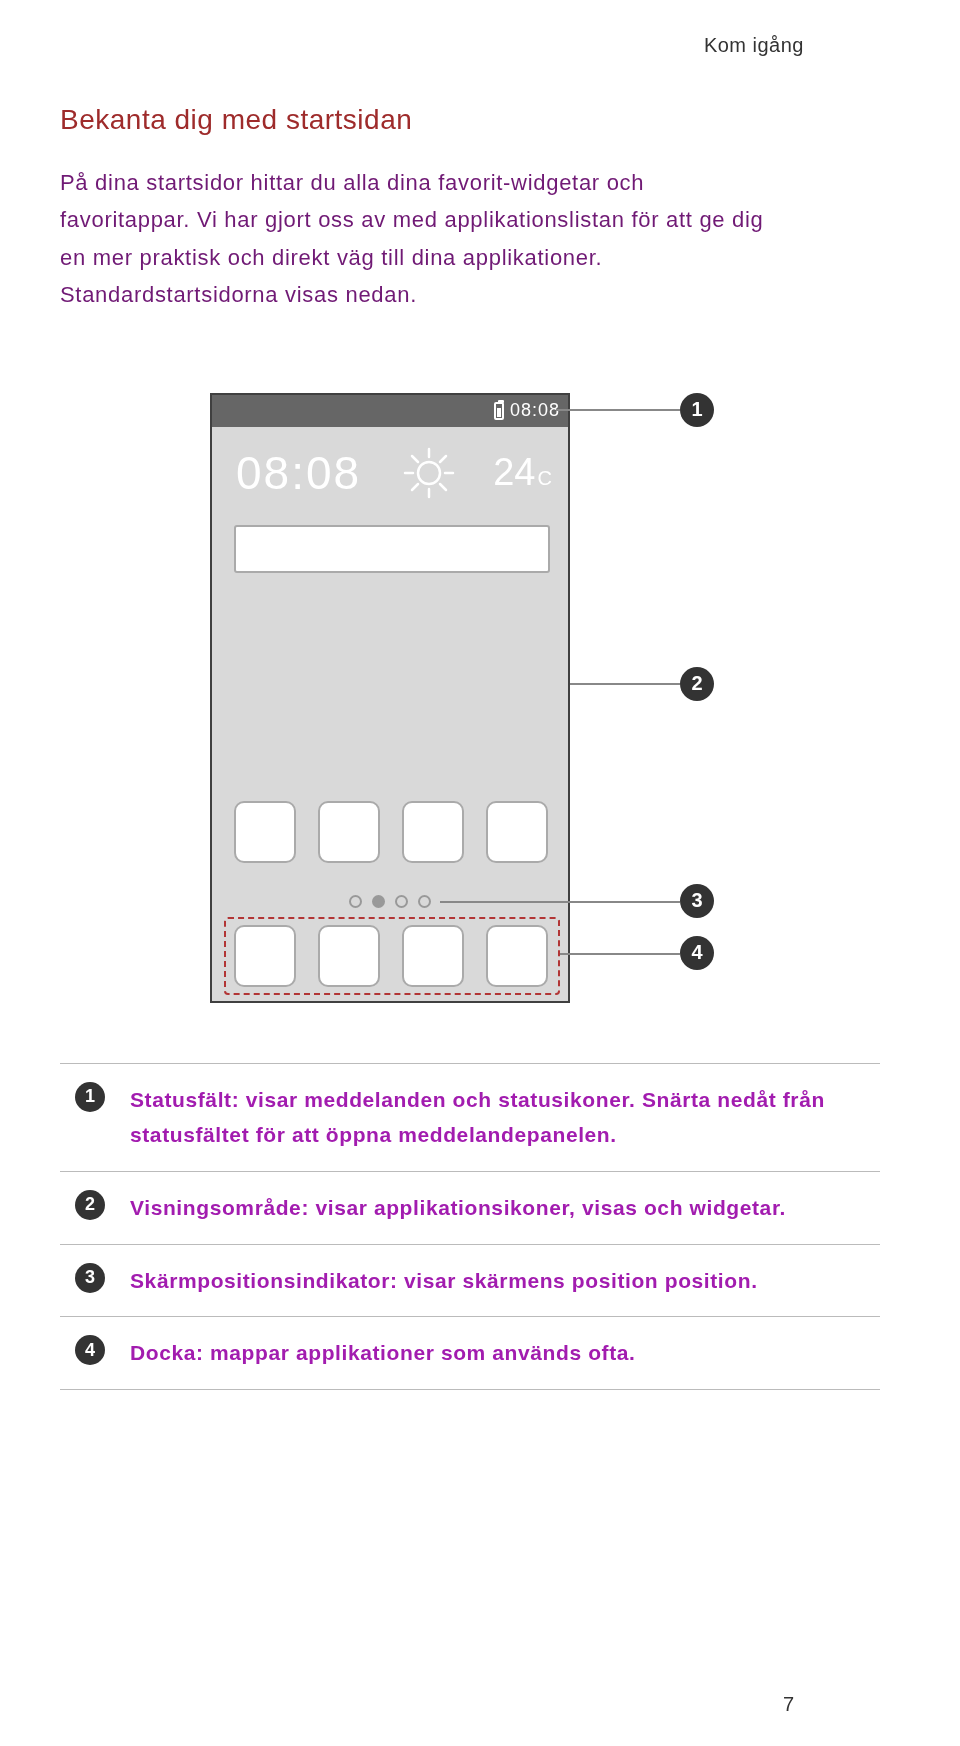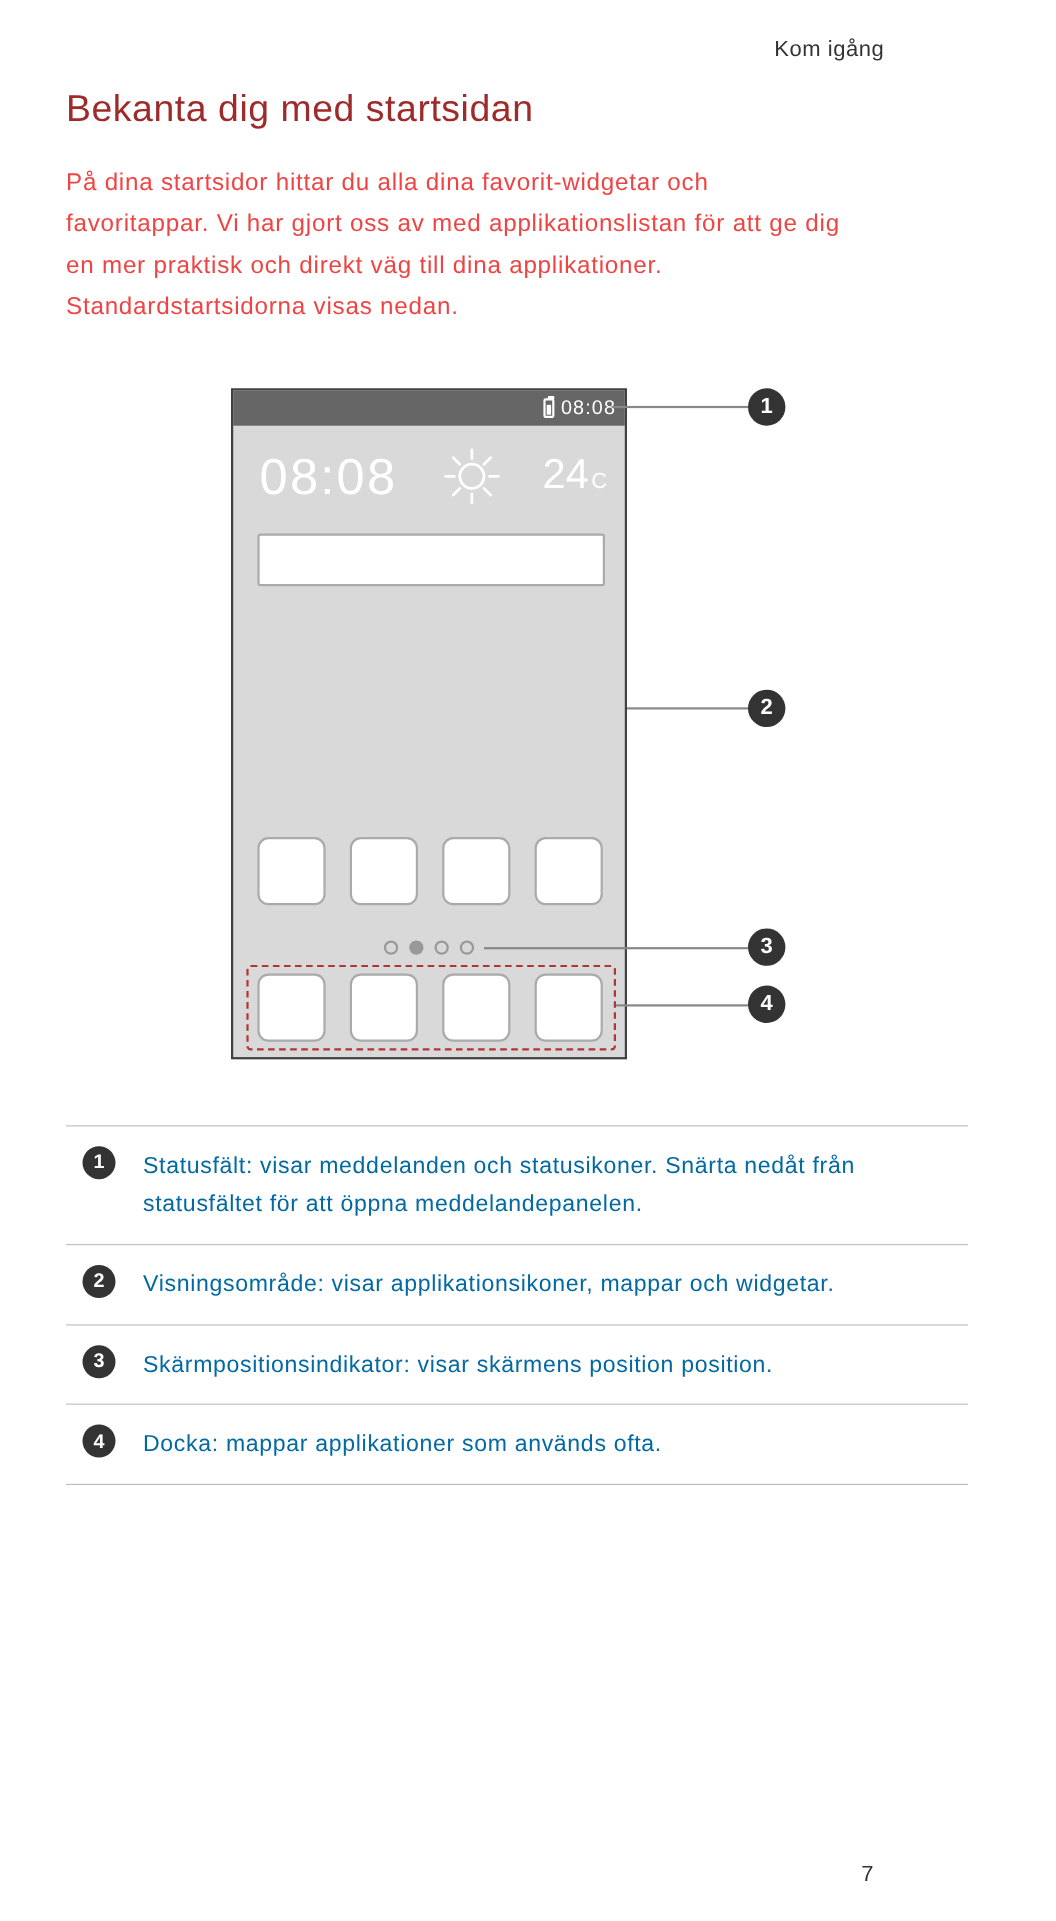--- a/index.html
+++ b/index.html
@@ -1,20 +1,20 @@
 <!DOCTYPE html>
 <html><head>
 <meta charset="utf-8">
 <style>
   * { box-sizing: border-box; margin: 0; padding: 0; }
   html, body { width: 960px; background: #fff; font-family: Arial, Helvetica, sans-serif; color: #333; }
   .page { width: 864px; min-height: 1746px; position: relative; padding: 40px 90px 54px 60px; }
   .section-tag { position: absolute; top: 34px; right: 60px; font-size: 20px; color: #333; letter-spacing: 0.5px; }
-  h1.title { font-size: 34px; font-weight: normal; color: #9e2b2b; letter-spacing: 0.5px; margin-top: 40px; margin-bottom: 28px; }
-  p.intro { font-size: 22px; line-height: 1.7; letter-spacing: 0.7px; color: #ef4444; margin-bottom: 56px; }
+  h1.title { font-size: 28px; font-weight: normal; color: #9e2b2b; letter-spacing: 0.5px; margin-top: 64px; margin-bottom: 28px; }
+  p.intro { font-size: 22px; line-height: 1.7; letter-spacing: 0.7px; color: #701a75; margin-bottom: 79px; }
 
   
   .figure { position: relative; width: 780px; height: 630px; margin: 0 auto 40px auto; }
   .phone { position: absolute; left: 150px; top: 0; width: 360px; height: 610px; background: #d9d9d9; border: 2px solid #404040; }
   .status-bar { width: 100%; height: 32px; background: #666; display: flex; align-items: center; justify-content: flex-end; padding-right: 8px; color: #fff; font-size: 18px; letter-spacing: 1px; }
   .batt { display: inline-block; width: 10px; height: 18px; border: 2px solid #fff; border-radius: 2px; position: relative; margin-right: 6px; }
   .batt::before { content: ""; position: absolute; top: -4px; left: 2px; width: 6px; height: 3px; background: #fff; border-radius: 1px; }
   .batt::after { content: ""; position: absolute; bottom: 1px; left: 1px; right: 1px; height: 60%; background: #fff; }
   .weather-row { position: absolute; top: 50px; left: 0; width: 100%; display: flex; align-items: center; }
   .clock { color: #fff; font-size: 46px; letter-spacing: 2px; padding-left: 24px; font-weight: 300; }
@@ -33,21 +33,21 @@
   
   .co-line { position: absolute; height: 2px; background: #888; }
   .co-bullet { position: absolute; width: 34px; height: 34px; border-radius: 50%; background: #333; color: #fff; display: flex; align-items: center; justify-content: center; font-size: 20px; font-weight: bold; }
 
   
   .legend { width: 820px; margin: 30px auto 0 auto; border-collapse: collapse; }
   .legend td { padding: 18px 10px; vertical-align: top; border-bottom: 1px solid #bbb; }
   .legend tr:first-child td { border-top: 1px solid #bbb; }
   .legend td.num { width: 60px; text-align: center; }
   .lg-bullet { display: inline-flex; width: 30px; height: 30px; border-radius: 50%; background: #333; color: #fff; align-items: center; justify-content: center; font-size: 18px; font-weight: bold; }
-  .legend td.txt { font-size: 21px; line-height: 1.7; letter-spacing: 0.6px; color: #0369a1; }
+  .legend td.txt { font-size: 21px; line-height: 1.7; letter-spacing: 0.6px; color: #a21caf; font-weight: bold; }
 
   .page-num { position: absolute; bottom: 30px; right: 70px; font-size: 20px; color: #333; }
 </style>
 </head>
 <body>
 
 <div class="page">
   <div class="section-tag">Kom igång</div>
   <h1 class="title">Bekanta dig med startsidan</h1>
   <p class="intro">På dina startsidor hittar du alla dina favorit-widgetar och favoritappar. Vi har gjort oss av med applikationslistan för att ge dig en mer praktisk och direkt väg till dina applikationer. Standardstartsidorna visas nedan.</p>
@@ -115,21 +115,21 @@
   </div>
 
   <table class="legend">
     <tbody>
         <tr>
       <td class="num"><span class="lg-bullet">1</span></td>
       <td class="txt">Statusfält: visar meddelanden och statusikoner. Snärta nedåt från statusfältet för att öppna meddelandepanelen.</td>
     </tr>
     <tr>
       <td class="num"><span class="lg-bullet">2</span></td>
-      <td class="txt">Visningsområde: visar applikationsikoner, mappar och widgetar.</td>
+      <td class="txt">Visningsområde: visar applikationsikoner, visas och widgetar.</td>
     </tr>
     <tr>
       <td class="num"><span class="lg-bullet">3</span></td>
       <td class="txt">Skärmpositionsindikator: visar skärmens position position.</td>
     </tr>
     <tr>
       <td class="num"><span class="lg-bullet">4</span></td>
       <td class="txt">Docka: mappar applikationer som används ofta.</td>
     </tr>
   </tbody>

